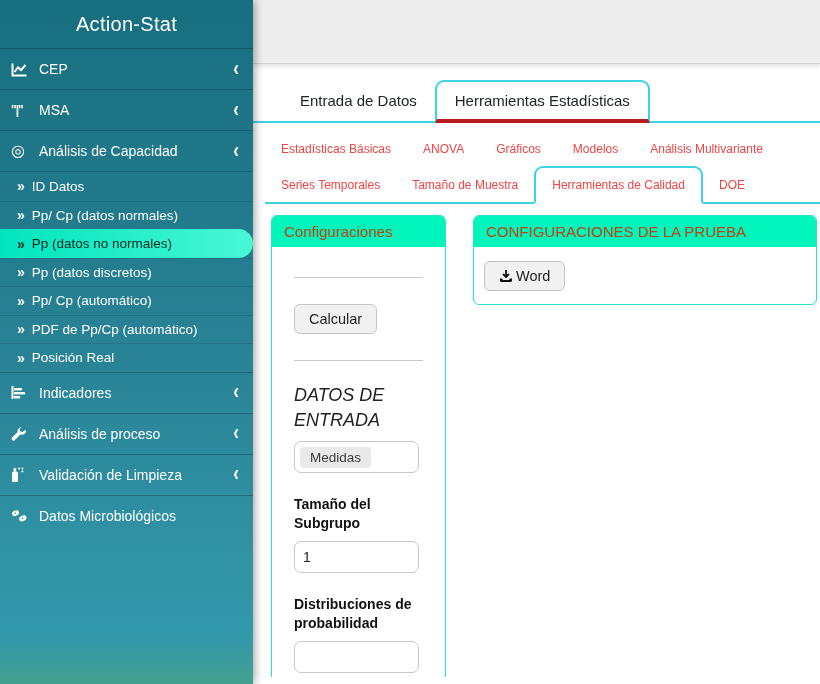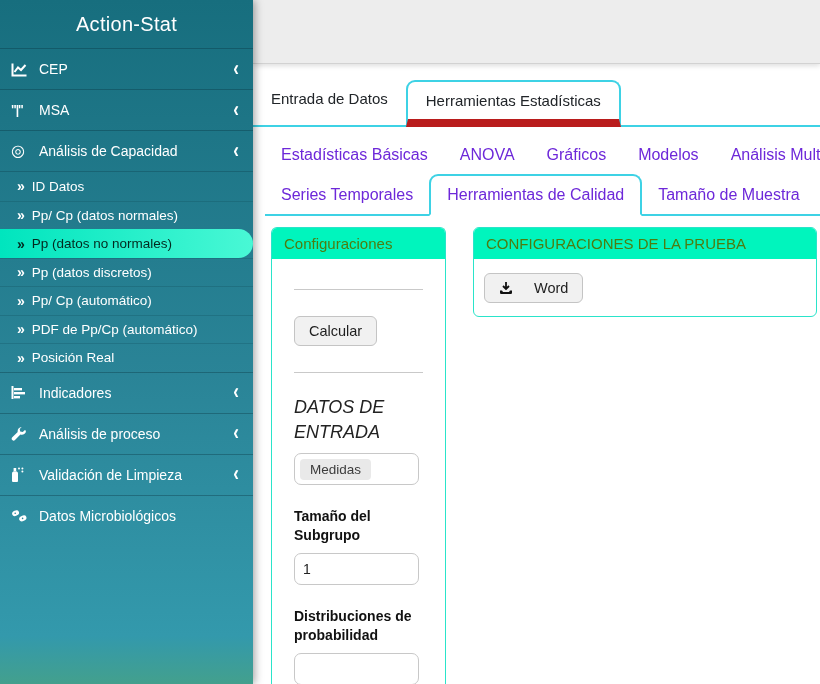--- a/index.html
+++ b/index.html
@@ -33,40 +33,40 @@
   .sub-item.selected{ background:linear-gradient(90deg,var(--pill-a),var(--pill-b));
     color:#03291f; border-radius:0 16px 16px 0; border-top-color:transparent; }
   .sb-filler{ flex:1; }
 
   
   .main{ flex:1; display:flex; flex-direction:column; background:#fff; min-width:0; }
   .topbar{ height:64px; background:#ededed; border-bottom:1px solid #d2d2d2;
     box-shadow:0 2px 5px rgba(0,0,0,.13); }
   .content{ padding-top:16px; flex:1; overflow:hidden; }
 
-  .tabs-primary{ display:flex; align-items:flex-start; border-bottom:2px solid var(--tab-border); padding-left:0; }
+  .tabs-primary{ display:flex; align-items:center; border-bottom:2px solid var(--tab-border); padding-left:29px; }
   .tab{ font-size:15px; color:#212529; padding:10px 18px; cursor:pointer; white-space:nowrap; }
-  .tab.active{ background:#fff; border:2px solid var(--tab-border); border-bottom:8px solid #b91c1c;
+  .tab.active{ background:#fff; border:2px solid var(--tab-border); border-bottom:4px solid #b91c1c;
     border-radius:9px 9px 0 0; margin-bottom:-2px; }
 
   .tabs-secondary{ margin-left:12px; margin-top:9px; }
   .tabrow{ display:flex; align-items:flex-end; }
   .tabrow.r2{ border-bottom:2px solid var(--tab-border); margin-right:-12px; }
-  .stab{ font-size:16px; color:#6d28d9; padding:10px 16px; cursor:pointer; white-space:nowrap; }
+  .stab{ font-size:12px; color:#ef4444; padding:10px 16px; cursor:pointer; white-space:nowrap; }
   .stab.active{ background:#fff; border:2px solid var(--tab-border); border-bottom:2px solid #fff;
     border-radius:9px 9px 0 0; margin-bottom:-2px; }
 
   .panels{ display:flex; align-items:flex-start; padding:11px 0 0 18px; gap:27px; }
   .panel{ border:1px solid var(--panel-border); border-radius:6px; background:#fff; }
-  .panel-header{ background:var(--accent); color:#4d7c0f; font-size:15px;
+  .panel-header{ background:var(--accent); color:#c2410c; font-size:15px;
     padding:7px 12px; border-radius:5px 5px 0 0; }
   .panel.config{ width:175px; height:462px; border-bottom:none; border-radius:6px 6px 0 0; }
   .panel.config .panel-body{ padding:4px 22px 0; }
   .divider{ border:none; border-top:1px solid #c9c9c9; margin:26px 0 0; }
-  .btn{ display:inline-flex; align-items:center; gap:21px; background:#f1f1f1;
+  .btn{ display:inline-flex; align-items:center; gap:3px; background:#f1f1f1;
     border:1px solid #c4c4c4; border-radius:6px; padding:6px 14px; font-size:14.5px;
     color:#1e1e1e; cursor:pointer; }
   .btn.calc{ margin-top:26px; }
   .section-label{ font-size:18px; color:#222; margin-top:22px; line-height:1.4; width:100px;font-style:italic; }
   .field-label{ font-size:14px; font-weight:bold; color:#111; line-height:1.35; margin-top:8px; }
   .field-label.mt{ margin-top:22px; }
   .input{ width:125px; height:32px; border:1px solid #c8c8c8; border-radius:7px;
     background:#fff; display:flex; align-items:center; margin-top:8px; padding:0 8px; font-size:14px; color:#222; }
   .input .chip{ background:#e9e9e9; border-radius:4px; padding:3px 10px; font-size:13.5px;
     color:#3c3c3c; margin-left:-3px; }
@@ -203,22 +203,22 @@
       <div class="tabs-secondary">
         <div class="tabrow r1">
           <div class="stab">Estadísticas Básicas</div>
           <div class="stab">ANOVA</div>
           <div class="stab">Gráficos</div>
           <div class="stab">Modelos</div>
           <div class="stab">Análisis Multivariante</div>
         </div>
         <div class="tabrow r2">
           <div class="stab">Series Temporales</div>
+          <div class="stab">Tamaño de Muestra</div>
           <div class="stab active">Herramientas de Calidad</div>
-          <div class="stab">Tamaño de Muestra</div>
           <div class="stab">DOE</div>
         </div>
       </div>
 
       <div class="panels">
 
         <div class="panel config">
           <div class="panel-header">Configuraciones</div>
           <div class="panel-body">
             <hr class="divider">

